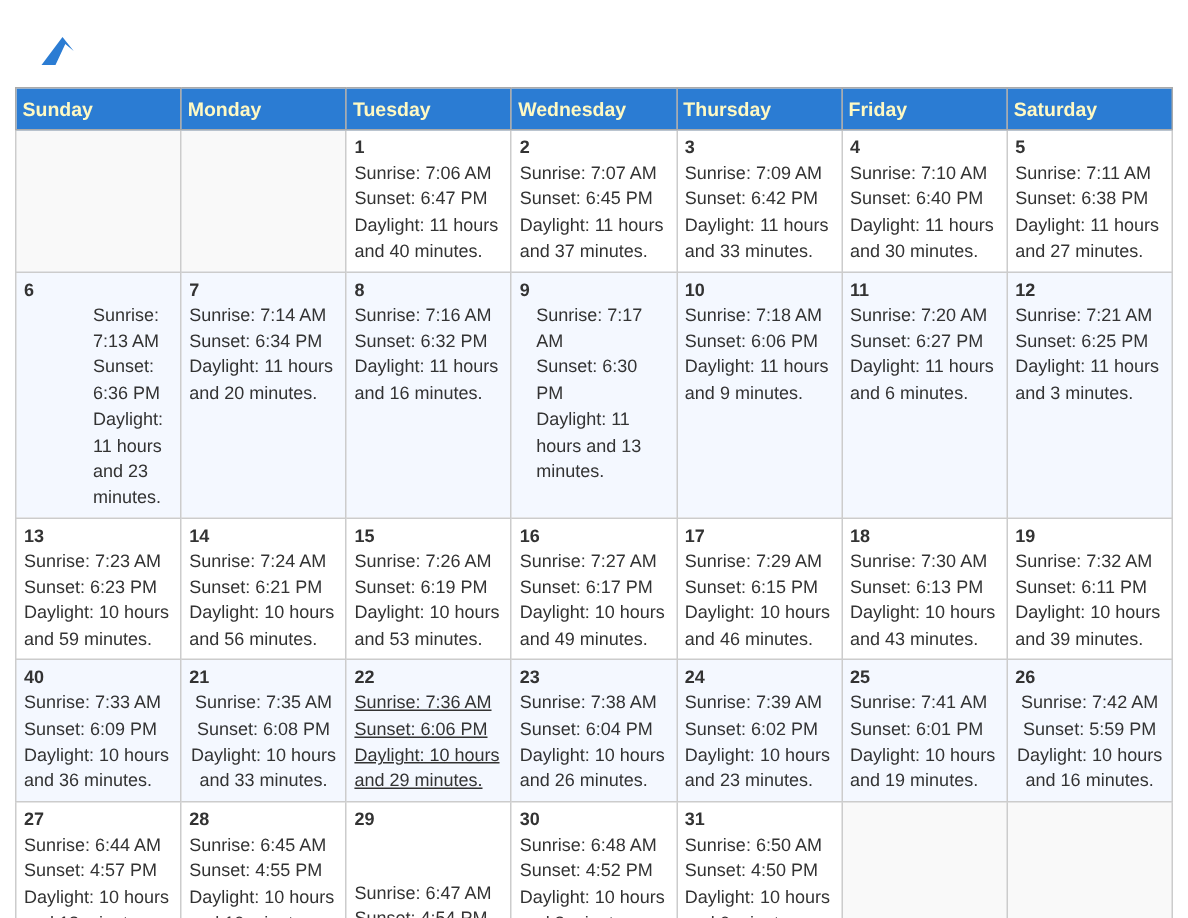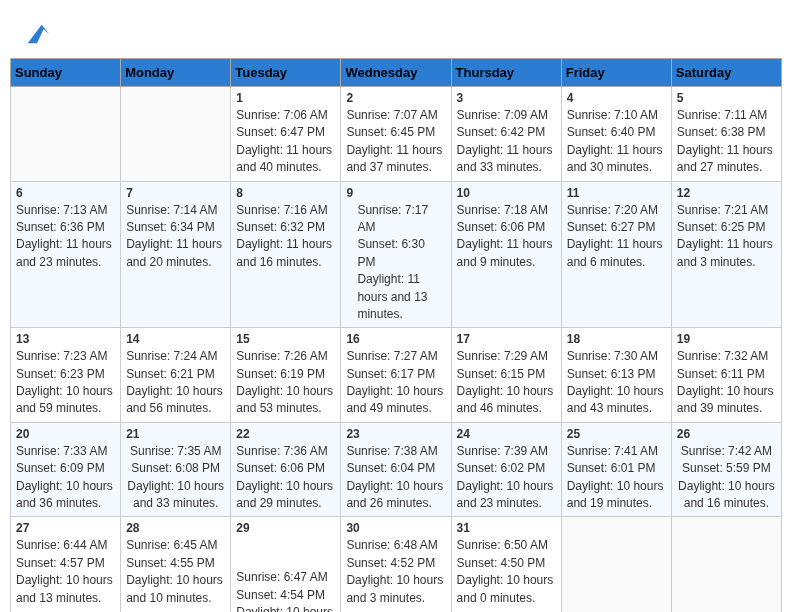--- a/index.html
+++ b/index.html
@@ -52,21 +52,21 @@
       font-size: 15px;
       color: #555;
     }
     .calendar {
       width: 100%;
       border-collapse: collapse;
       margin-top: 5px;
     }
     .calendar th {
       background-color: #2b7cd3;
-      color: #000000;
+      color: #fef9c3;
       font-size: 13px;
       font-weight: bold;
       padding: 6px 4px;
       text-align: left;
       border: 1px solid #aaa;
     }
     .calendar td {
       vertical-align: top;
       padding: 4px 5px;
       border: 1px solid #ccc;
@@ -159,21 +159,21 @@
         <td>
           <span class="day-num">5</span>
           <div class="day-info" style="white-space: pre-line;">Sunrise: 7:11 AM
 Sunset: 6:38 PM
 Daylight: 11 hours and 27 minutes.</div>
         </td>
       </tr>
       <tr>
         <td>
           <span class="day-num">6</span>
-          <div class="day-info" style="white-space: pre-line;">Sunrise: 7:13 AM
+          <div class="day-info" style="white-space: pre-line; margin-left: 46px;">Sunrise: 7:13 AM
 Sunset: 6:36 PM
 Daylight: 11 hours and 23 minutes.</div>
         </td>
         <td>
           <span class="day-num">7</span>
           <div class="day-info" style="white-space: pre-line;">Sunrise: 7:14 AM
 Sunset: 6:34 PM
 Daylight: 11 hours and 20 minutes.</div>
         </td>
         <td>
@@ -246,34 +246,34 @@
         </td>
         <td>
           <span class="day-num">19</span>
           <div class="day-info" style="white-space: pre-line;">Sunrise: 7:32 AM
 Sunset: 6:11 PM
 Daylight: 10 hours and 39 minutes.</div>
         </td>
       </tr>
       <tr>
         <td>
-          <span class="day-num">20</span>
+          <span class="day-num">40</span>
           <div class="day-info" style="white-space: pre-line;">Sunrise: 7:33 AM
 Sunset: 6:09 PM
 Daylight: 10 hours and 36 minutes.</div>
         </td>
         <td>
           <span class="day-num">21</span>
           <div class="day-info" style="white-space: pre-line; text-align: center;">Sunrise: 7:35 AM
 Sunset: 6:08 PM
 Daylight: 10 hours and 33 minutes.</div>
         </td>
         <td>
           <span class="day-num">22</span>
-          <div class="day-info" style="white-space: pre-line;">Sunrise: 7:36 AM
+          <div class="day-info" style="white-space: pre-line; text-decoration: underline;">Sunrise: 7:36 AM
 Sunset: 6:06 PM
 Daylight: 10 hours and 29 minutes.</div>
         </td>
         <td>
           <span class="day-num">23</span>
           <div class="day-info" style="white-space: pre-line;">Sunrise: 7:38 AM
 Sunset: 6:04 PM
 Daylight: 10 hours and 26 minutes.</div>
         </td>
         <td>

